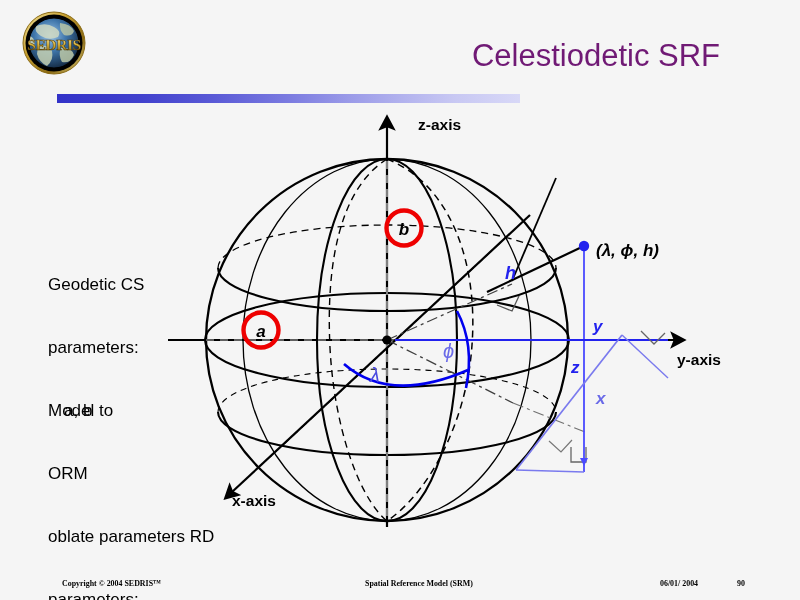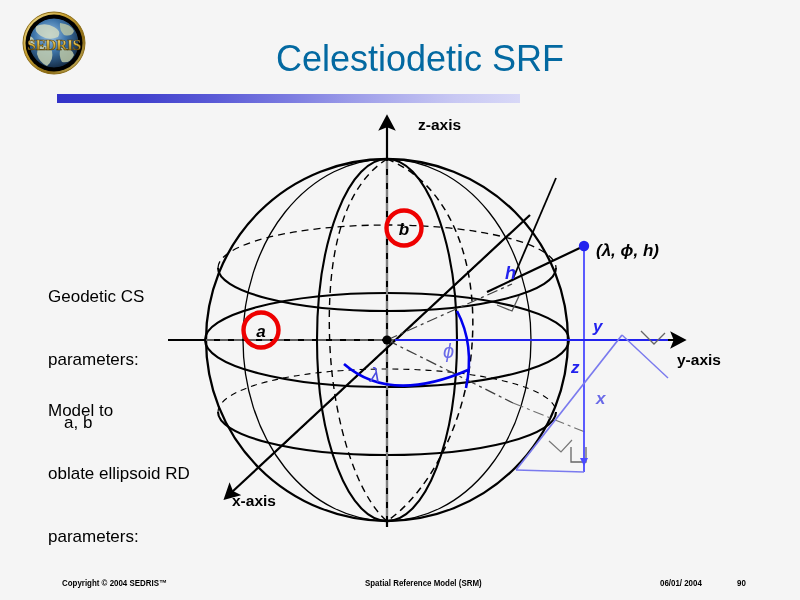--- a/index.html
+++ b/index.html
@@ -24,23 +24,23 @@
     width: 76px;
     height: 66px;
   }
 
   
   #title {
     position: absolute;
     left: 120px;
     top: 38px;
     width: 600px;
-    text-align: center;
-    font-size: 36px;
-    color: #0369a1;
+    text-align: right;
+    font-size: 31px;
+    color: #701a75;
     letter-spacing: 0px;
     white-space: nowrap;
   }
 
   
   #rule {
     position: absolute;
     left: 57px;
     top: 94px;
     width: 463px;
@@ -50,42 +50,42 @@
   }
 
   
   .leftblock {
     position: absolute;
     font-size: 17px;
     color: #000000;
     line-height: 21px;
     white-space: pre;
   }
-  #geo-block { left: 48px; top: 244px; }
+  #geo-block { left: 48px; top: 232px; }
   #orm-block { left: 48px; top: 358px; }
   .ital { }
   .indent { display: inline-block; width: 16px; }
 
   
   #diagram {
     position: absolute;
     left: 0;
     top: 0;
     width: 800px;
     height: 600px;
   }
 
   
   #footer {
     position: absolute;
     left: 0;
     top: 572px;
     width: 800px;
     height: 22px;
-    font-family: Liberation Sans, sans-serif;
+    font-family: Liberation Serif, serif;
     font-size: 9px;
     color: #000000;
   }
   #footer .f {
     position: absolute;
     white-space: nowrap;
     font-weight: bold;
     transform: scaleX(0.88);
     transform-origin: left center;
   }
@@ -145,21 +145,22 @@
   <div id="rule"></div>
 
   <div class="leftblock" id="geo-block">
     <div>Geodetic CS</div>
     <div>parameters:</div>
     <div><span class="indent"></span><span class="ital">a, b</span></div>
   </div>
 
   <div class="leftblock" id="orm-block">
     <div>Model to</div>
-    <div>oblate ellipsoid RD</div>
+    <div>ORM</div>
+    <div>oblate parameters RD</div>
     <div>parameters:</div>
     
   </div>
 
   <svg id="diagram" viewBox="0 0 800 600">
     <defs>
       <marker id="arrHead" markerWidth="11" markerHeight="11" refX="2.2" refY="4" orient="auto" markerUnits="strokeWidth">
         <path d="M0,0 L7.5,4 L0,8 L1.6,4 Z" fill="#000000"></path>
       </marker>
     </defs>

